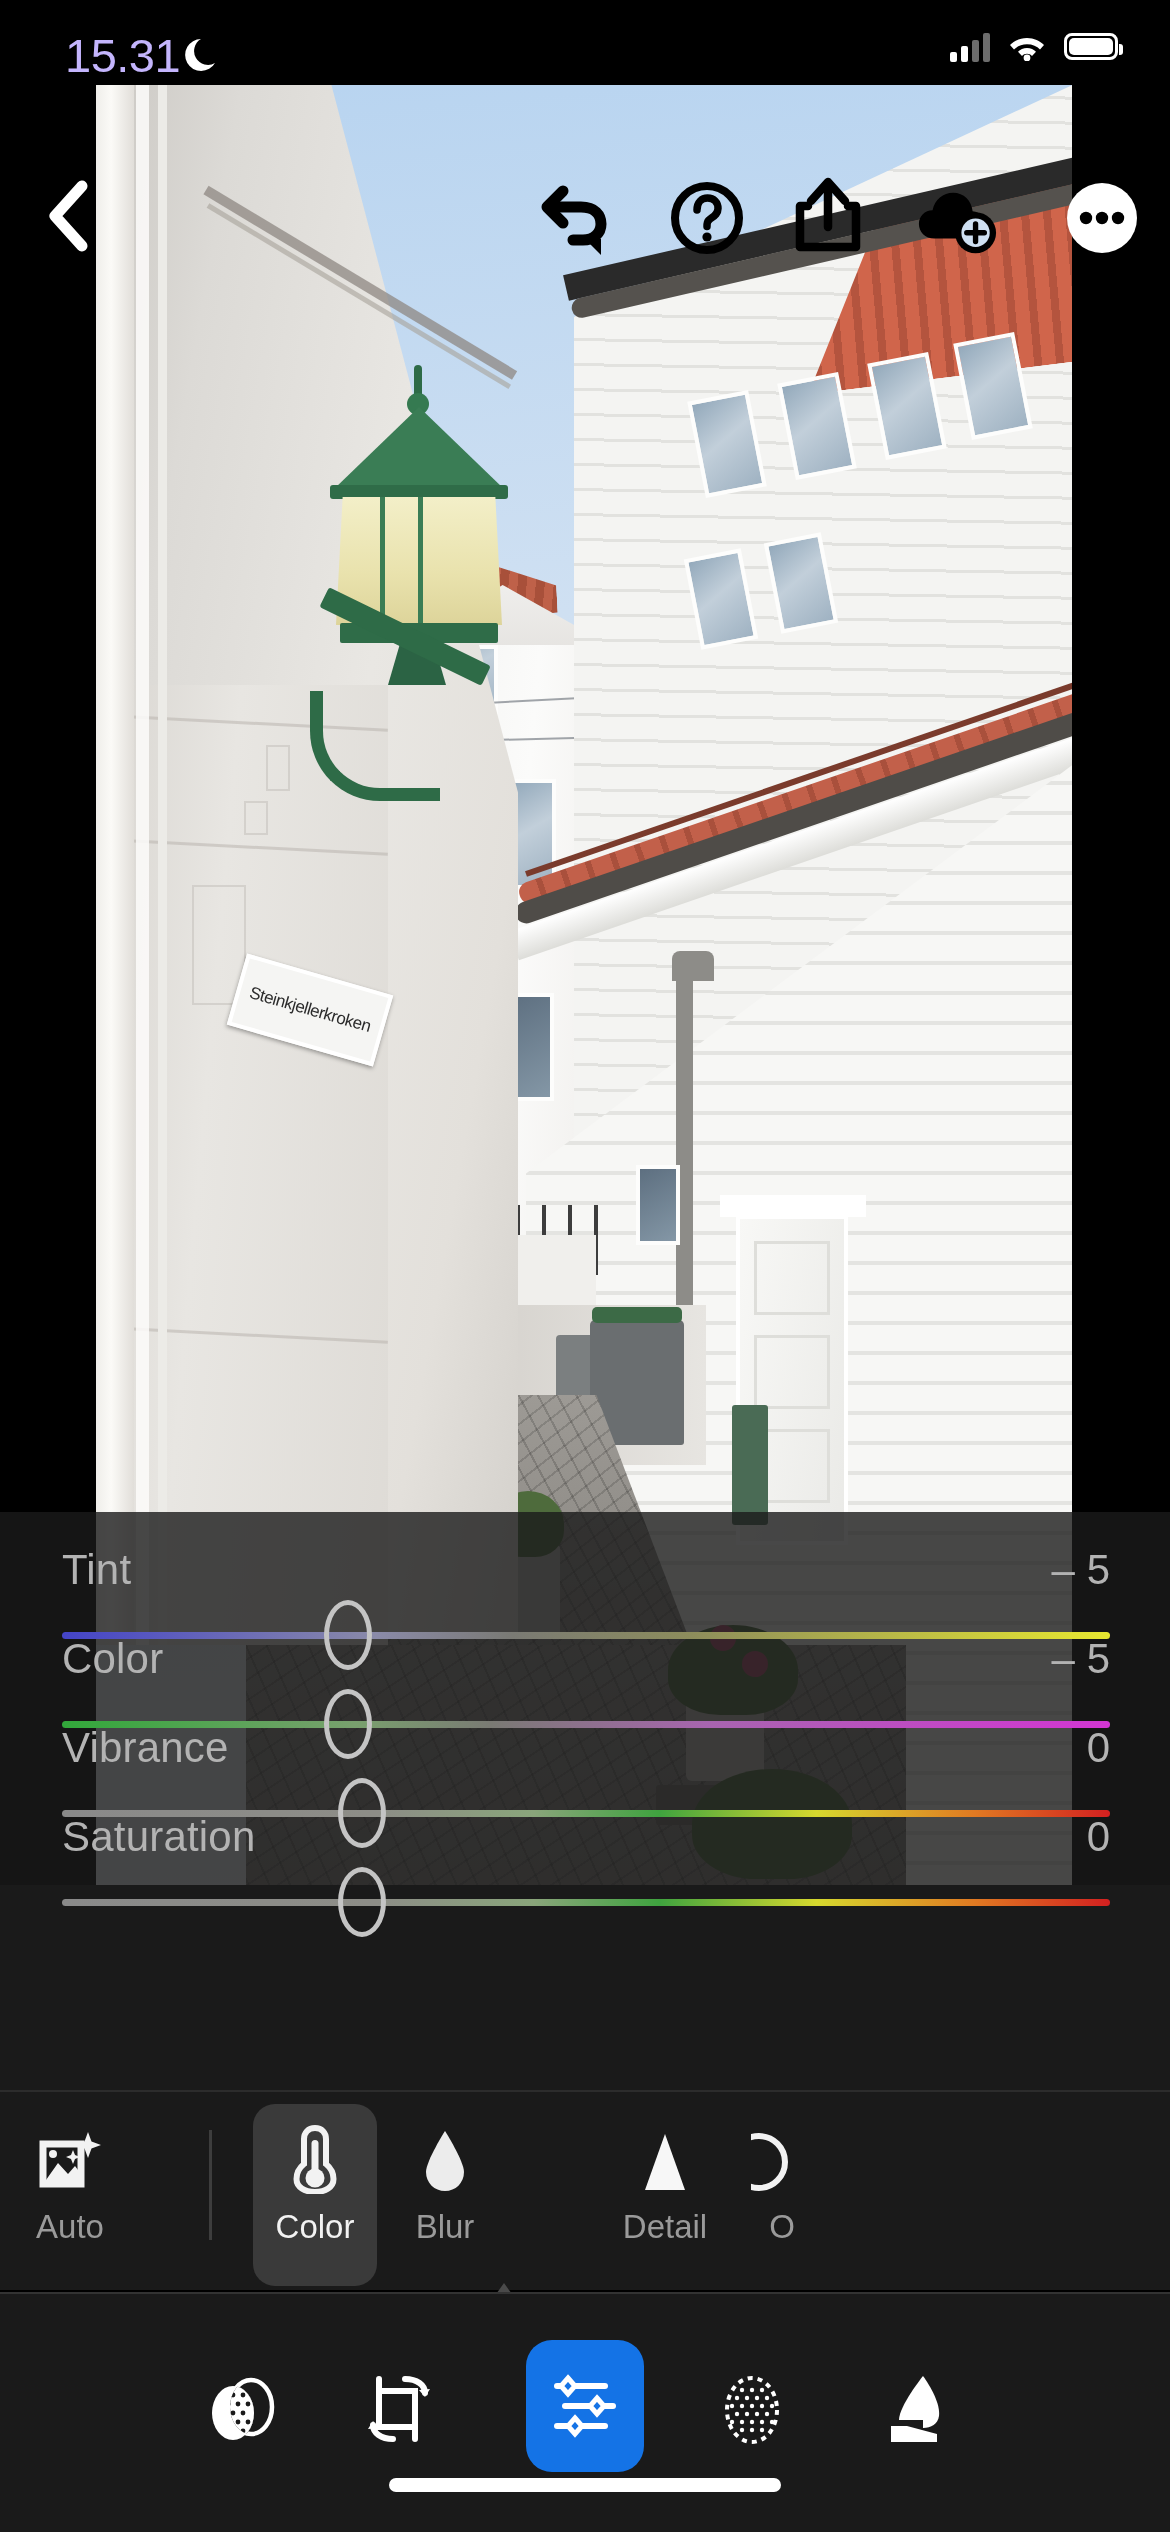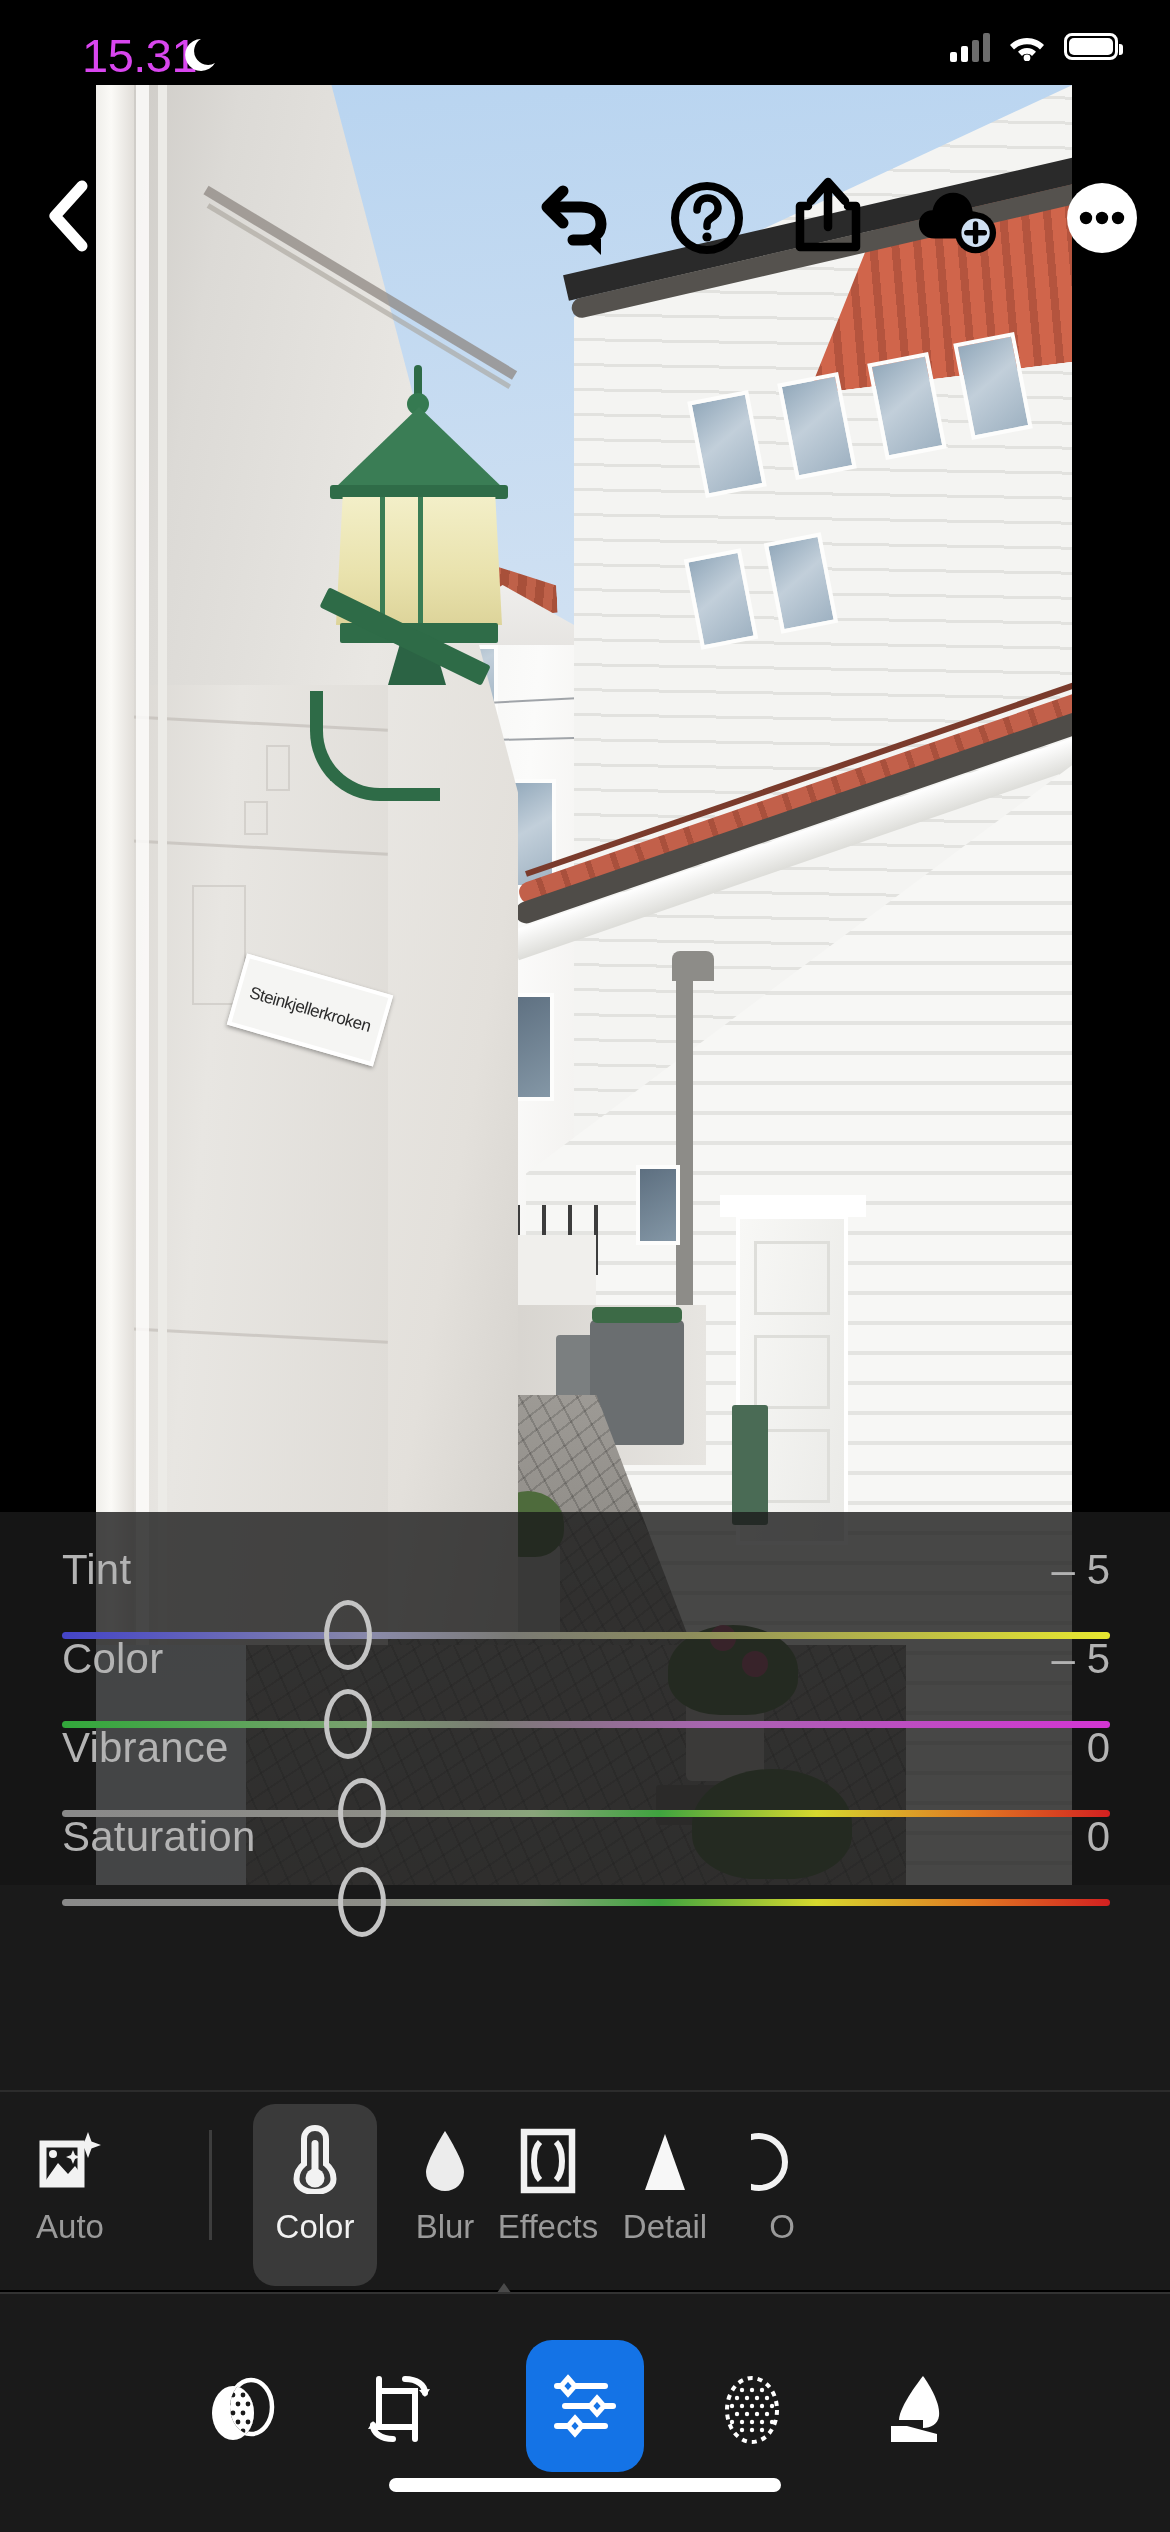--- a/index.html
+++ b/index.html
@@ -8,22 +8,22 @@
     width:1170px; height:2532px;
     background:#000;
     font-family:"Liberation Sans", sans-serif;
     overflow:hidden;
   }
   #root { position:relative; width:1170px; height:2532px; background:#000; overflow:hidden; }
 
   
   .statusbar { position:absolute; top:0; left:0; width:1170px; height:115px; z-index:60; }
   .sb-time {
-    position:absolute; left:82px; top:28px;
-    font-size:47px; color:#d946ef; letter-spacing:-0.5px; font-weight:400;
+    position:absolute; left:65px; top:28px;
+    font-size:47px; color:#c4b5fd; letter-spacing:-0.5px; font-weight:400;
   }
   .sb-moon { position:absolute; left:185px; top:36px; width:40px; height:40px; }
   .sb-right { position:absolute; right:52px; top:30px; display:flex; align-items:center; gap:17px; }
   .sig { display:flex; align-items:flex-end; gap:4px; height:32px; }
   .sig i { display:block; width:7px; border-radius:2px; background:#fff; }
   .sig i.b1 { height:10px; background:#fff; }
   .sig i.b2 { height:16px; background:#fff; }
   .sig i.b3 { height:22px; background:#6d6d6d; }
   .sig i.b4 { height:29px; background:#6d6d6d; }
   .wifi { width:40px; height:30px; }
@@ -507,30 +507,20 @@
 
     <div class="tool" style="left:370px;">
       <div class="ti">
         <svg width="48" height="66" viewBox="0 0 48 66">
           <path d="M24 3 C24 3 5 33 5 44 C5 55 13.5 63 24 63 C34.5 63 43 55 43 44 C43 33 24 3 24 3 Z" fill="#ececec"></path>
         </svg>
       </div>
       <div class="tl">Blur</div>
     </div>
 
-    <div class="tool" style="left:473px;">
-      <div class="ti">
-        <svg width="56" height="66" viewBox="0 0 56 66">
-          <rect x="4" y="4" width="48" height="58" fill="none" stroke="#f2f2f2" stroke-width="6.5"></rect>
-          <path d="M20 14 C12 22 12 44 20 52" fill="none" stroke="#f2f2f2" stroke-width="6"></path>
-          <path d="M36 14 C44 22 44 44 36 52" fill="none" stroke="#f2f2f2" stroke-width="6"></path>
-        </svg>
-      </div>
-      <div class="tl">Effects</div>
-    </div>
 
     <div class="tool" style="left:590px;">
       <div class="ti">
         <svg width="52" height="64" viewBox="0 0 52 64">
           <path d="M26 4 L46 60 L6 60 Z" fill="#f7f7f7"></path>
         </svg>
       </div>
       <div class="tl">Detail</div>
     </div>
 

